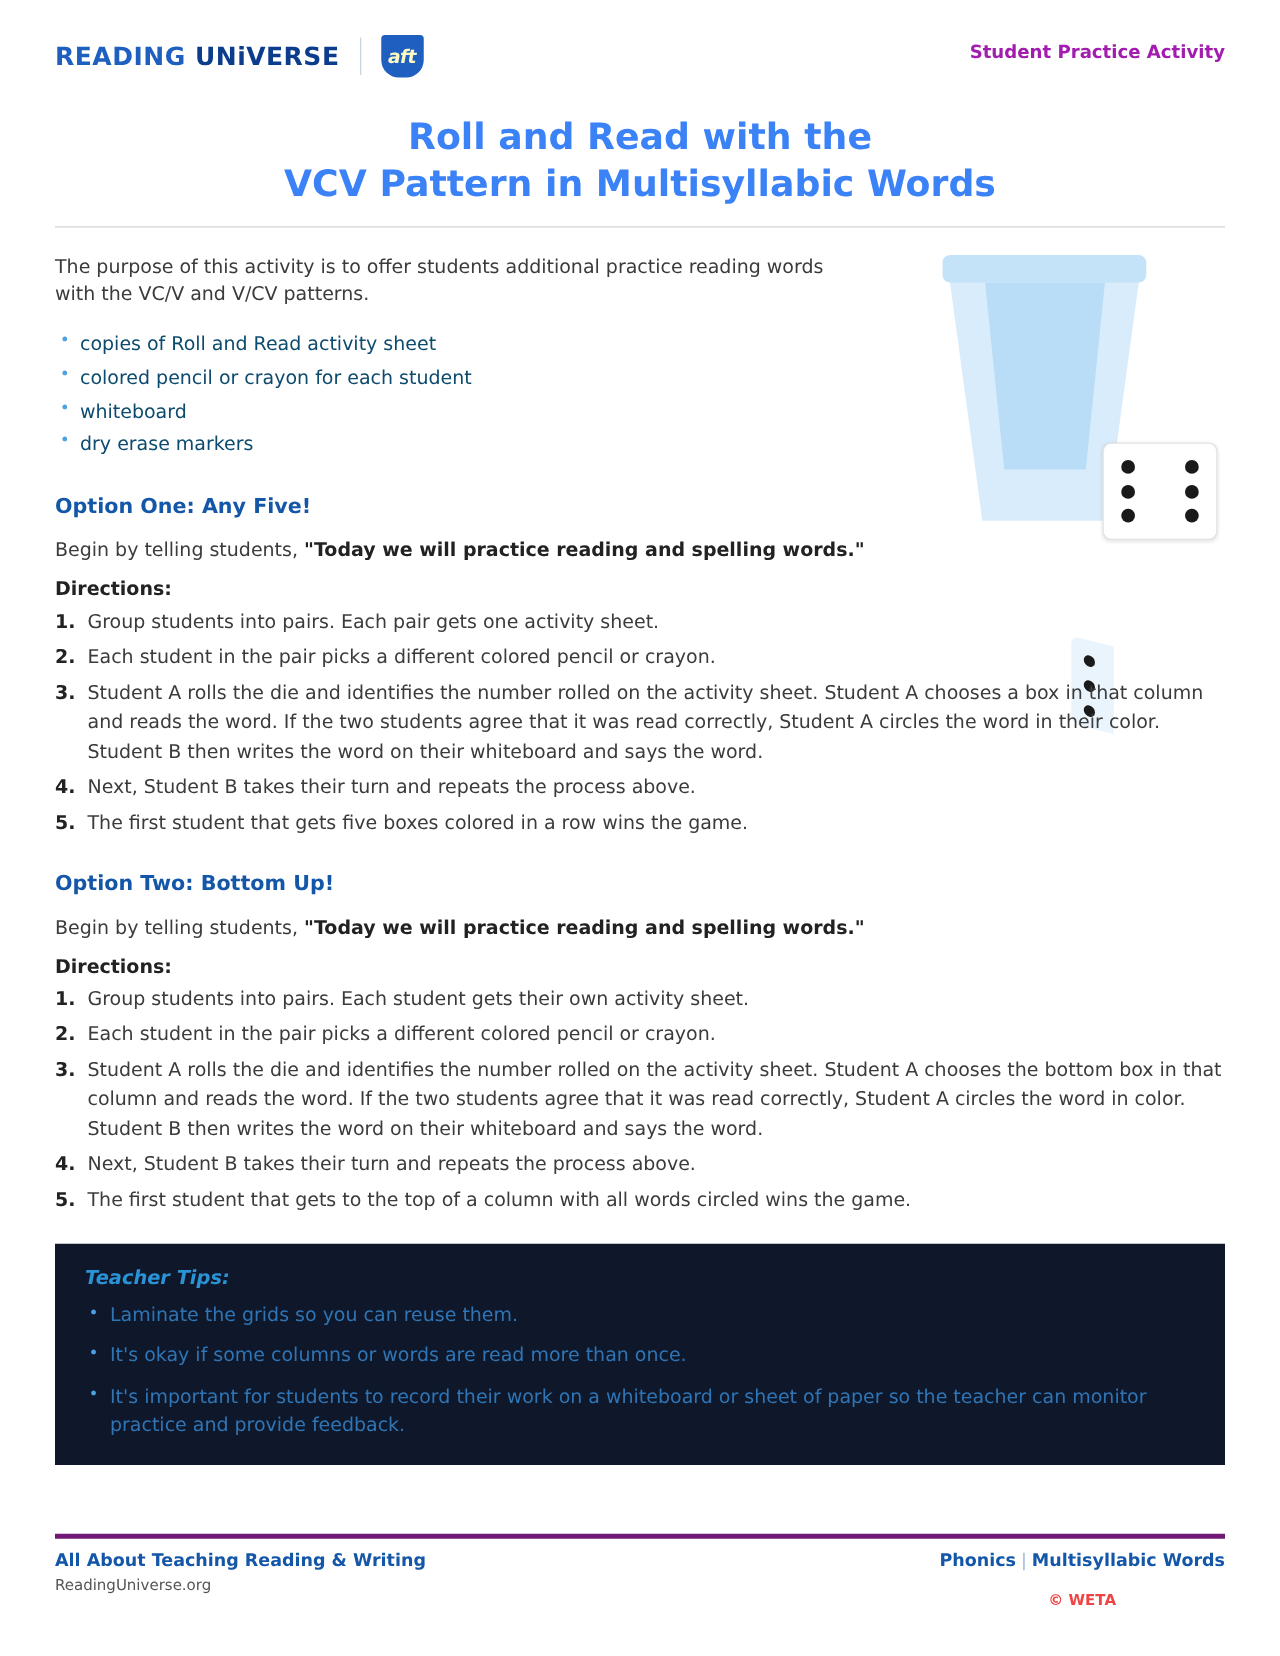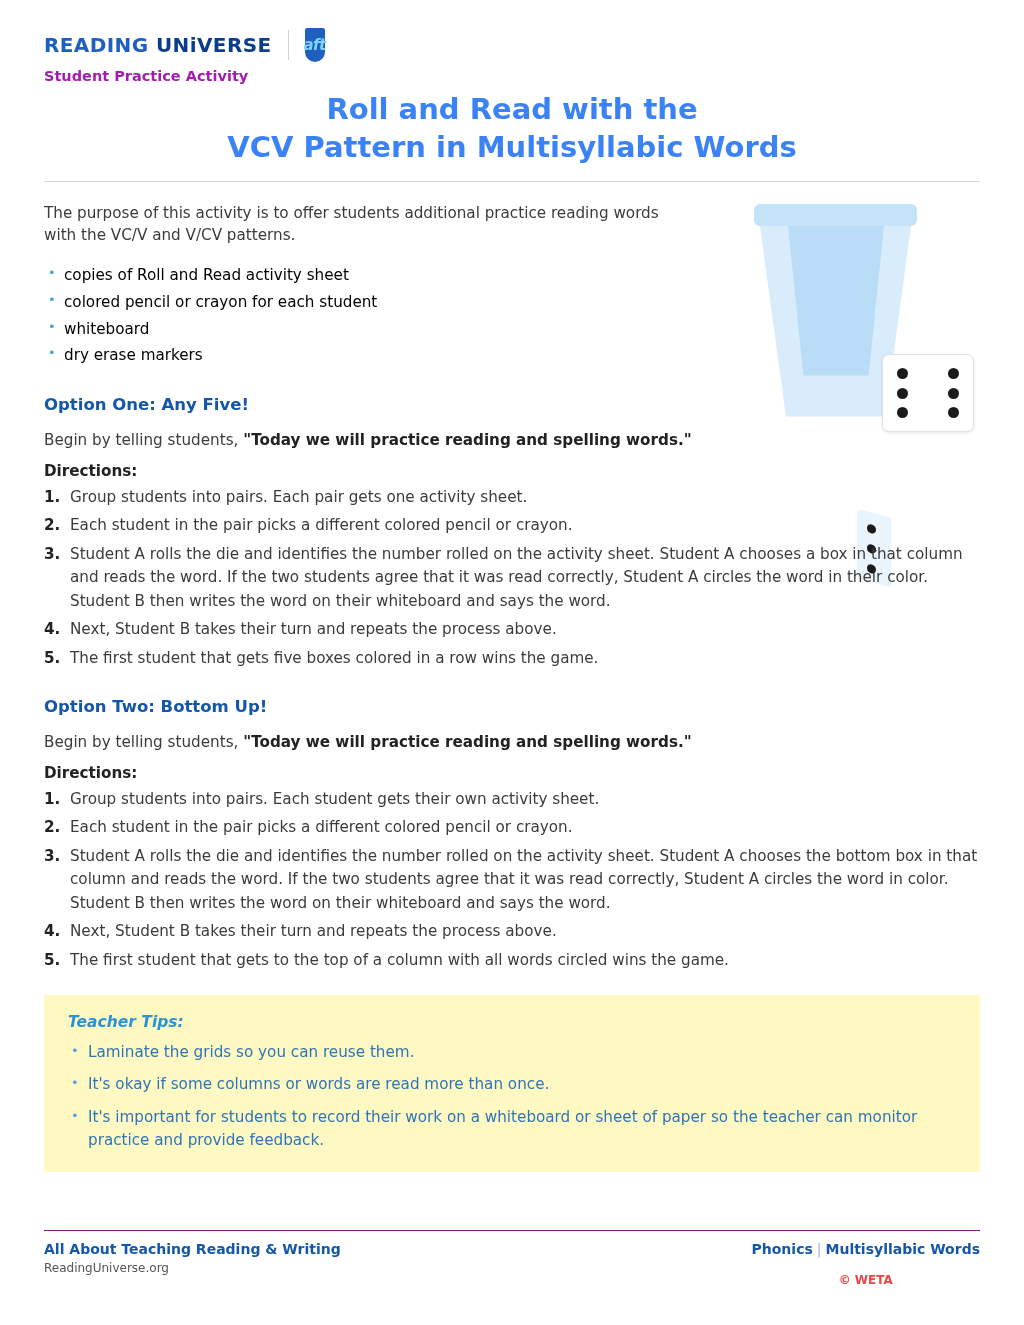--- a/index.html
+++ b/index.html
@@ -20,21 +20,20 @@
     height: 1325px;
     padding: 28px 44px 0 44px;
   }
 
   
   .header {
     display: flex;
     align-items: flex-start;
     justify-content: space-between;
     height: 42px;
-    flex-direction: column;
   }
   .logo-block {
     display: flex;
     align-items: center;
     gap: 16px;
   }
   .logo-text {
     font-family: "DejaVu Sans", sans-serif;
     font-weight: bold;
     font-size: 20px;
@@ -42,24 +41,24 @@
     color: #1f5fbf;
     white-space: nowrap;
   }
   .logo-text .uni { color: #0b3d8c; }
   .logo-divider {
     width: 1px;
     height: 30px;
     background: #c9d4e2;
   }
   .aft-badge {
-    width: 20px; height: 34px;
+    width: 34px; height: 34px;
     background: #1f5fbf;
     border-radius: 3px 3px 14px 14px;
-    color: #7dd3fc;
+    color: #fef9c3;
     font-style: italic;
     font-weight: bold;
     font-size: 15px;
     display: flex;
     align-items: center;
     justify-content: center;
     letter-spacing: -0.5px;
   }
   .header-right {
     font-size: 14.5px;
@@ -98,21 +97,21 @@
     margin: 16px 0 6px 0;
   }
   ul.materials {
     list-style: none;
     margin: 0;
     padding: 0;
   }
   ul.materials li {
     font-size: 15.2px;
     line-height: 1.75;
-    color: #000000;
+    color: #0c4a6e;
     padding-left: 20px;
     position: relative;
   }
   ul.materials li:before {
     content: "\2022";
     position: absolute;
     left: 4px;
     color: #4aa3e0;
     font-size: 13px;
     top: 0;
@@ -234,21 +233,21 @@
     width: 9px; height: 9px;
     border-radius: 50%;
     background: #1a1a1a;
   }
   .die-side .s1 { left: 10px; top: 12px; }
   .die-side .s2 { left: 10px; top: 32px; }
   .die-side .s3 { left: 10px; top: 52px; }
 
   
   .tips {
-    background: #fef9c3;
+    background: #0f172a;
     margin-top: 22px;
     padding: 18px 24px 20px 24px;
   }
   .tips-title {
     color: #2a93d5;
     font-weight: bold;
     font-style: italic;
     font-size: 15.5px;
     margin-bottom: 10px;
   }
@@ -274,21 +273,21 @@
     color: #4aa3e0;
     font-size: 13px;
   }
 
   
   .footer {
     position: absolute;
     left: 44px;
     right: 44px;
     bottom: 38px;
-    border-top: 1px solid #701a75;
+    border-top: 4px solid #701a75;
     padding-top: 10px;
     display: flex;
     justify-content: space-between;
     align-items: flex-start;
   }
   .footer-left .f-title {
     color: #1457a8;
     font-weight: bold;
     font-size: 14px;
   }

